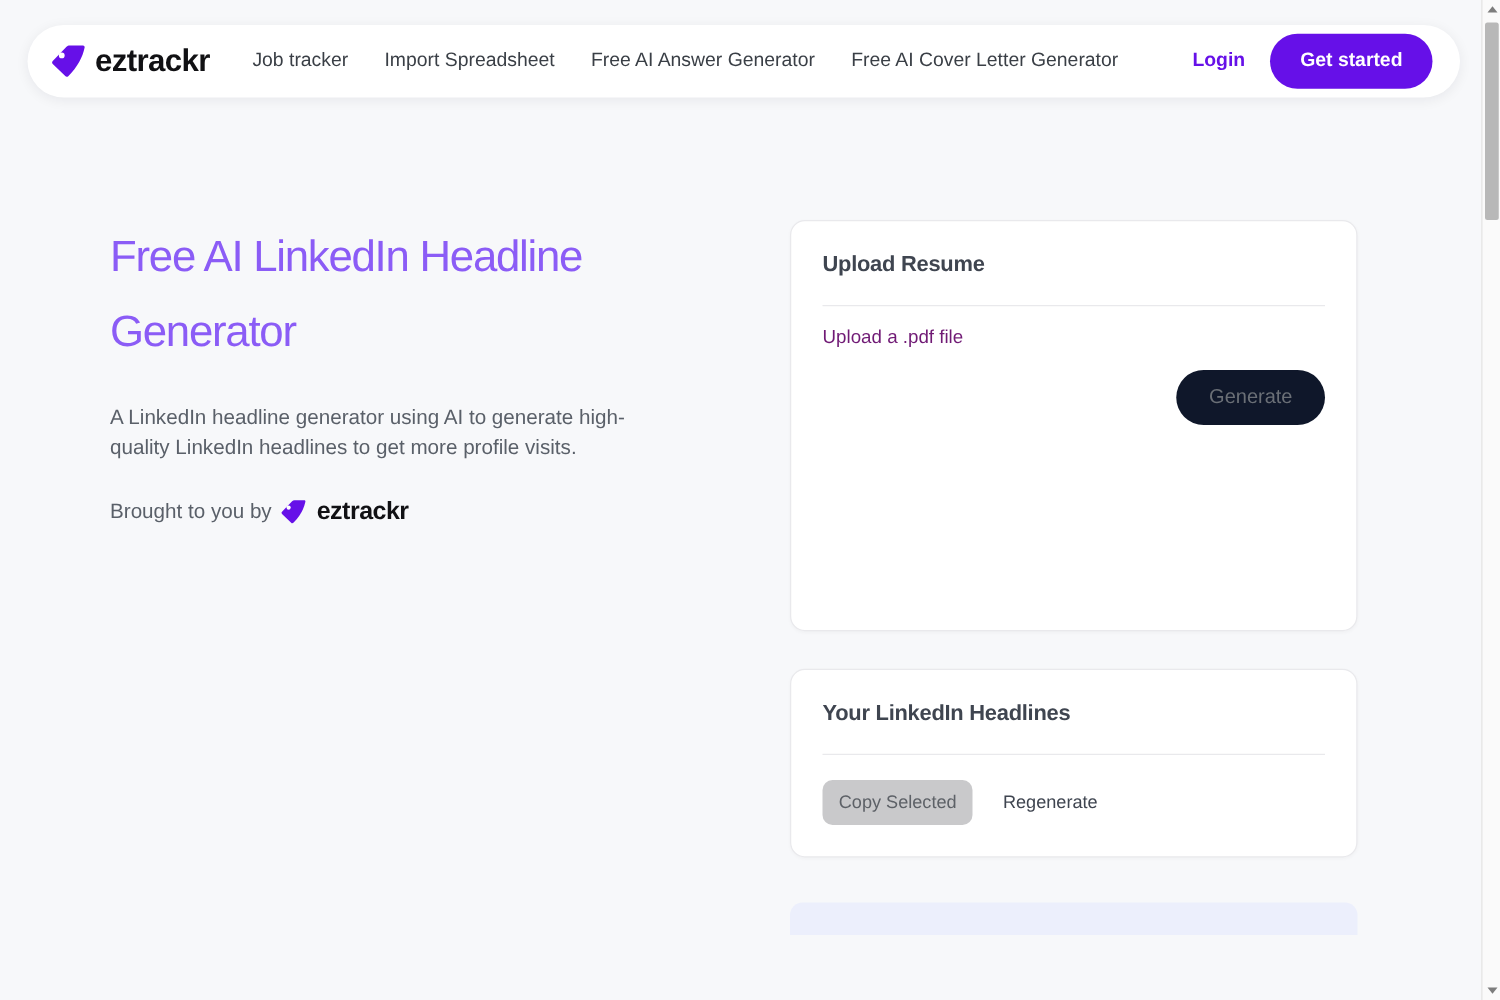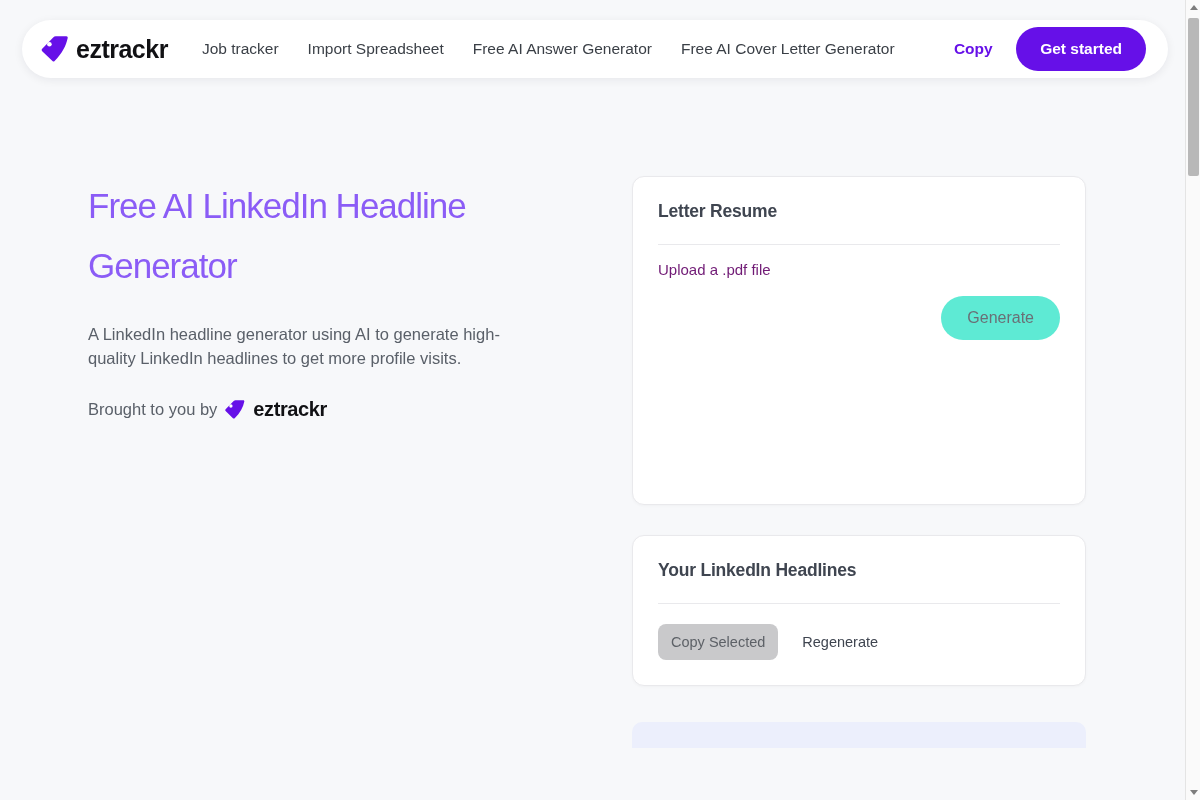--- a/index.html
+++ b/index.html
@@ -192,21 +192,21 @@
     color: #701a75;
   }
 
   .card-actions {
     display: flex;
     justify-content: flex-end;
     margin-top: 18px;
   }
 
   .btn-disabled {
-    background: #5eead4;
+    background: #0f172a;
     color: #6a6f76;
     border: none;
     border-radius: 24px;
     font-size: 16px;
     padding: 13px 26px;
     cursor: default;
     font-family: "Liberation Sans", sans-serif;
   }
 
   .headline-actions {
@@ -314,21 +314,21 @@
         </svg>
       </span>
       <span class="brand-name">eztrackr</span>
     </div>
 
     <nav class="nav">
       <a class="nav-link">Job tracker</a>
       <a class="nav-link">Import Spreadsheet</a>
       <a class="nav-link">Free AI Answer Generator</a>
       <a class="nav-link">Free AI Cover Letter Generator</a>
-      <a class="login-link">Copy</a>
+      <a class="login-link">Login</a>
     </nav>
 
     <button class="cta-button">Get started</button>
   </div>
 
   <div class="left-col">
     <h1 class="hero-title">Free AI LinkedIn Headline Generator</h1>
     <p class="hero-para">A LinkedIn headline generator using AI to generate high-quality LinkedIn headlines to get more profile visits.</p>
 
     <div class="brought-by">
@@ -337,21 +337,21 @@
         <svg class="brought-logo" viewBox="0 0 30 28" xmlns="http://www.w3.org/2000/svg">
           <path d="M2.2 13.8 L13.2 2.4 C13.9 1.7 14.8 1.3 15.8 1.3 L26.4 1.3 C27.3 1.3 27.9 2.1 27.7 3.0 C26.2 10.6 22.0 18.6 14.6 25.9 C13.9 26.6 12.8 26.6 12.2 25.8 L2.2 16.2 C1.5 15.5 1.5 14.5 2.2 13.8 Z" fill="#6610e8"></path>
           <circle cx="9.4" cy="9.3" r="2.3" fill="#ffffff"></circle>
         </svg>
       </span>
       <span class="brought-name">eztrackr</span>
     </div>
   </div>
 
   <div class="card" id="upload-card">
-    <div class="card-title">Letter Resume</div>
+    <div class="card-title">Upload Resume</div>
     <div class="card-divider"></div>
 
 
     <div class="upload-hint">Upload a .pdf file</div>
 
     <div class="card-actions">
       <button class="btn-disabled">Generate</button>
     </div>
   </div>
 

